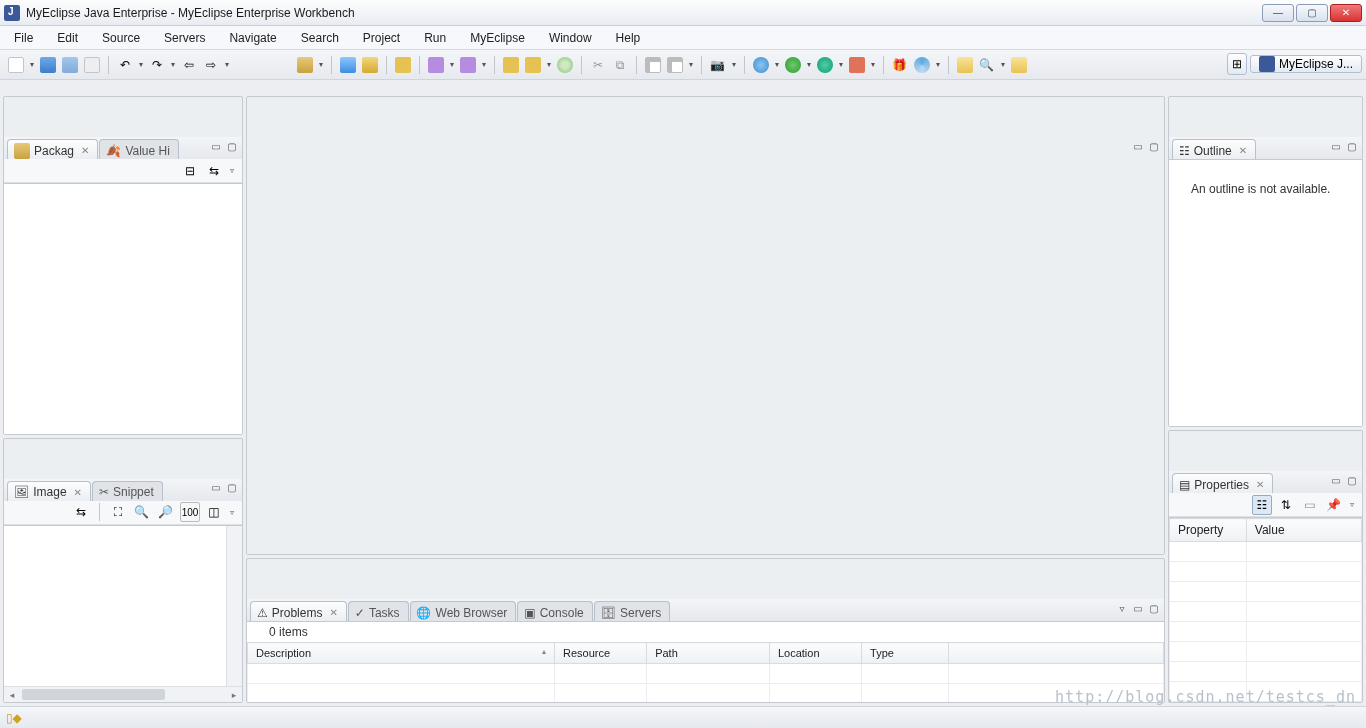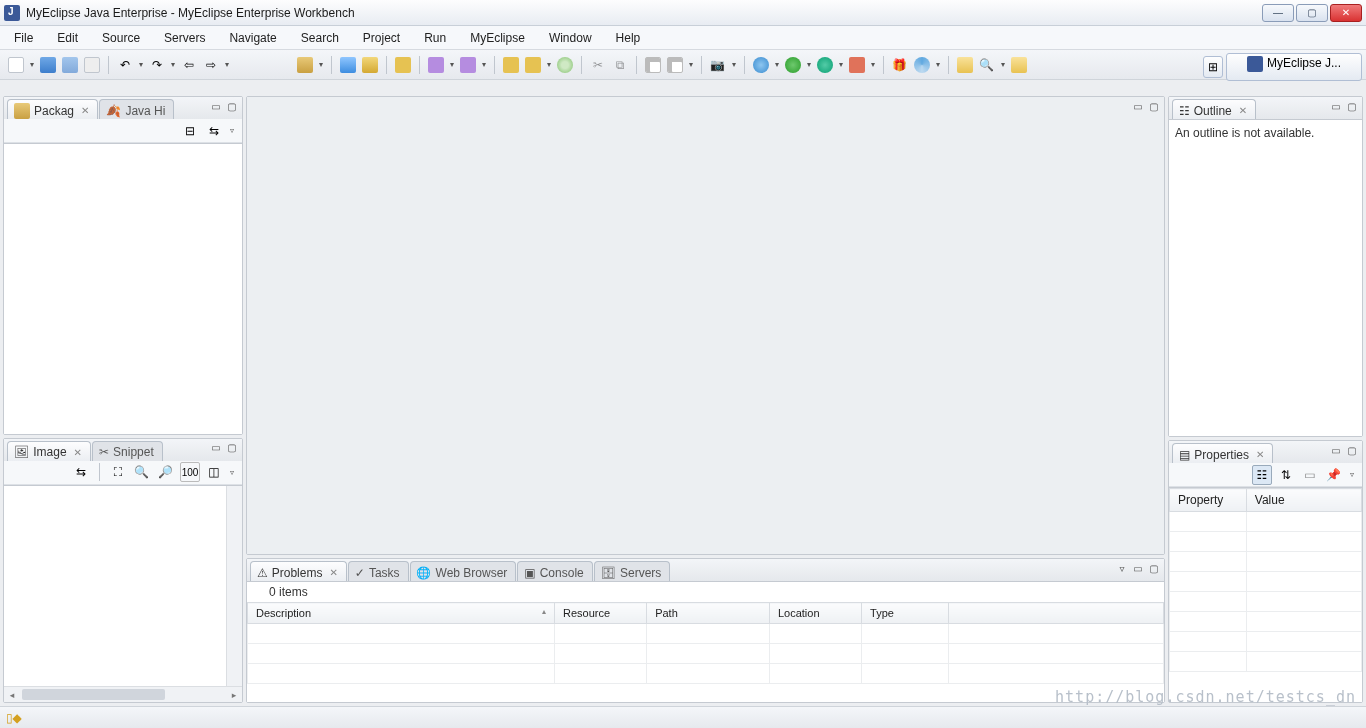--- a/index.html
+++ b/index.html
@@ -11,28 +11,28 @@
 .win-btns { display:flex; gap:2px; }
 .win-btn { width:32px; height:18px; border:1px solid #8a9cb8; border-radius:3px; background:linear-gradient(#f7f9fc,#d9e2ef); display:flex; align-items:center; justify-content:center; color:#3a4a60; font-size:10px; }
 .win-btn.close { background:linear-gradient(#f07a7a,#d93232); border-color:#a82020; color:#fff; }
 .menubar { height:24px; background:#f6f8fb; display:flex; align-items:center; padding:0 4px; gap:4px; border-bottom:1px solid #d6dae0; }
 .menubar .menu { padding:3px 10px; color:#222; cursor:default; }
 .toolbar { height:30px; background:linear-gradient(#f4f6f9,#e6e9ee); border-bottom:1px solid #cfd4da; display:flex; align-items:center; padding:0 6px; gap:2px; }
 .tb-btn { width:20px; height:20px; display:inline-flex; align-items:center; justify-content:center; border-radius:2px; }
 .tb-dd { width:8px; display:inline-block; color:#555; font-size:8px; text-align:center; }
 .tb-sep { width:1px; height:18px; background:#c0c6ce; margin:0 4px; }
 .perspective { position:absolute; right:4px; top:53px; display:flex; align-items:center; gap:3px; }
-.persp-btn{height:28px; padding:2px 20px; border:1px solid #b0bed4; border-radius:3px; background:linear-gradient(#fefefe,#e4eaf2); display:flex; gap:4px;}
+.persp-btn{height:18px; padding:2px 8px; border:1px solid #b0bed4; border-radius:3px; background:linear-gradient(#fefefe,#e4eaf2); display:flex; align-items:center; gap:4px;}
 .persp-switch{width:20px;height:22px;border:1px solid #b0bed4;border-radius:3px;background:linear-gradient(#fefefe,#e4eaf2);display:flex;align-items:center;justify-content:center;}
 .main { position:absolute; top:93px; left:0; right:0; bottom:22px; display:flex; gap:3px; padding:3px; }
 .col-left { width:240px; display:flex; flex-direction:column; gap:3px; }
 .col-mid { flex:1; display:flex; flex-direction:column; gap:3px; }
 .col-right { width:195px; display:flex; flex-direction:column; gap:3px; }
 .panel { background:#eceff2; border:1px solid #c5cad1; border-radius:2px; display:flex; flex-direction:column; }
-.panel-tabs { height:22px; display:flex; align-items:flex-end; padding:0 3px; position:relative; background:linear-gradient(#f3f5f8,#e5e8ec); }
+.panel-tabs { height:22px; display:flex; align-items:flex-end; padding:0 3px; position:relative; background:linear-gradient(#f3f5f8,#e5e8ec);margin-top:40px; }
 .tab { height:20px; padding:2px 8px 0 6px; border:1px solid #b8c0ca; border-bottom:none; border-radius:4px 4px 0 0; background:linear-gradient(#fdfdfe,#ebeef2); display:flex; align-items:center; gap:4px; margin-right:1px; font-size:11px; color:#333; }
 .tab.inactive{background:#e0e3e8;color:#555;}
 .tab .x { color:#888; font-size:10px; margin-left:3px; }
 .panel-tabs .ctrls { position:absolute; right:3px; top:2px; display:flex; gap:2px; }
 .ctrl { width:14px; height:14px; display:flex; align-items:center; justify-content:center; color:#555; font-size:10px; }
 .panel-toolbar { height:24px; display:flex; align-items:center; justify-content:flex-end; padding:0 6px; gap:4px; background:#f6f8fa; border-bottom:1px solid #dde1e6; }
 .panel-body { flex:1; background:#fff; border-top:1px solid #c5cad1; overflow:auto; position:relative; }
 .pkg-expl { flex:1.28; }
 .img-prev { flex:1; }
 .editor { flex:2.7; }
@@ -45,21 +45,21 @@
 .watermark{position:absolute;right:10px;bottom:22px;color:#b8c0ca;font-size:15px;font-family:monospace;letter-spacing:1px;}
 .tbl { width:100%; border-collapse:collapse; }
 .tbl th { text-align:left; padding:4px 8px; background:linear-gradient(#fbfcfd,#eef1f4); border:1px solid #d8dce1; font-weight:normal; color:#222; font-size:11px; position:relative;}
 .tbl td { border:1px solid #ebedef; height:20px; }
 .tbl th.sorted::after{content:"▴";position:absolute;right:8px;color:#888;font-size:8px;}
 .items-txt{padding:3px 6px;color:#333;margin-left:16px;}
 .scroll-h{height:16px;background:#f0f2f5;border-top:1px solid #dbdee2;display:flex;}
 .scroll-h .thumb{width:60%;background:#d0d5dc;margin:2px;border-radius:2px;}
 .scroll-h .arrow{width:16px;display:flex;align-items:center;justify-content:center;color:#777;font-size:9px;}
 .scroll-v{position:absolute;right:0;top:0;bottom:0;width:16px;background:#f0f2f5;border-left:1px solid #dbdee2;}
-.outline-msg,.na{padding:6px;color:#333;}
+.outline-msg,.na{padding:22px;color:#333;}
 
 .gi{width:16px;height:16px;display:inline-block;border-radius:2px;}
 .i-new{background:#fff;border:1px solid #c0c6ce;}
 .i-save{background:linear-gradient(#6fa8e6,#3d7ecc);}
 .i-pkg{background:linear-gradient(#e8c978,#c9a042);}
 .i-cube{background:linear-gradient(#8fc6ff,#3d8de0);}
 .i-cubey{background:linear-gradient(#f2d77a,#d4a933);}
 .i-srv{background:#e6c252;}
 .i-run{background:radial-gradient(#6ec96e,#2a9d2a);border-radius:50%;}
 .i-dbg{background:radial-gradient(#8ec6f0,#3a8cd0);border-radius:50%;}
@@ -215,21 +215,21 @@
   <div class="col-left">
     <div class="panel pkg-expl">
       <div class="panel-tabs">
         <div class="tab">
             <span class="gi i-pkg"></span>
             <span>Packag</span>
             <span class="x">✕</span>
           </div>
         <div class="tab inactive">
             <span>🍂</span>
-            <span>Java Hi</span>
+            <span>Value Hi</span>
           </div>
         <div class="ctrls">
             <span class="ctrl">▭</span>
             <span class="ctrl">▢</span>
           </div>
       </div>
       <div class="panel-toolbar">
         <span class="tb-btn">⊟</span>
         <span class="tb-btn">⇆</span>
         <span class="tb-dd">▿</span>

